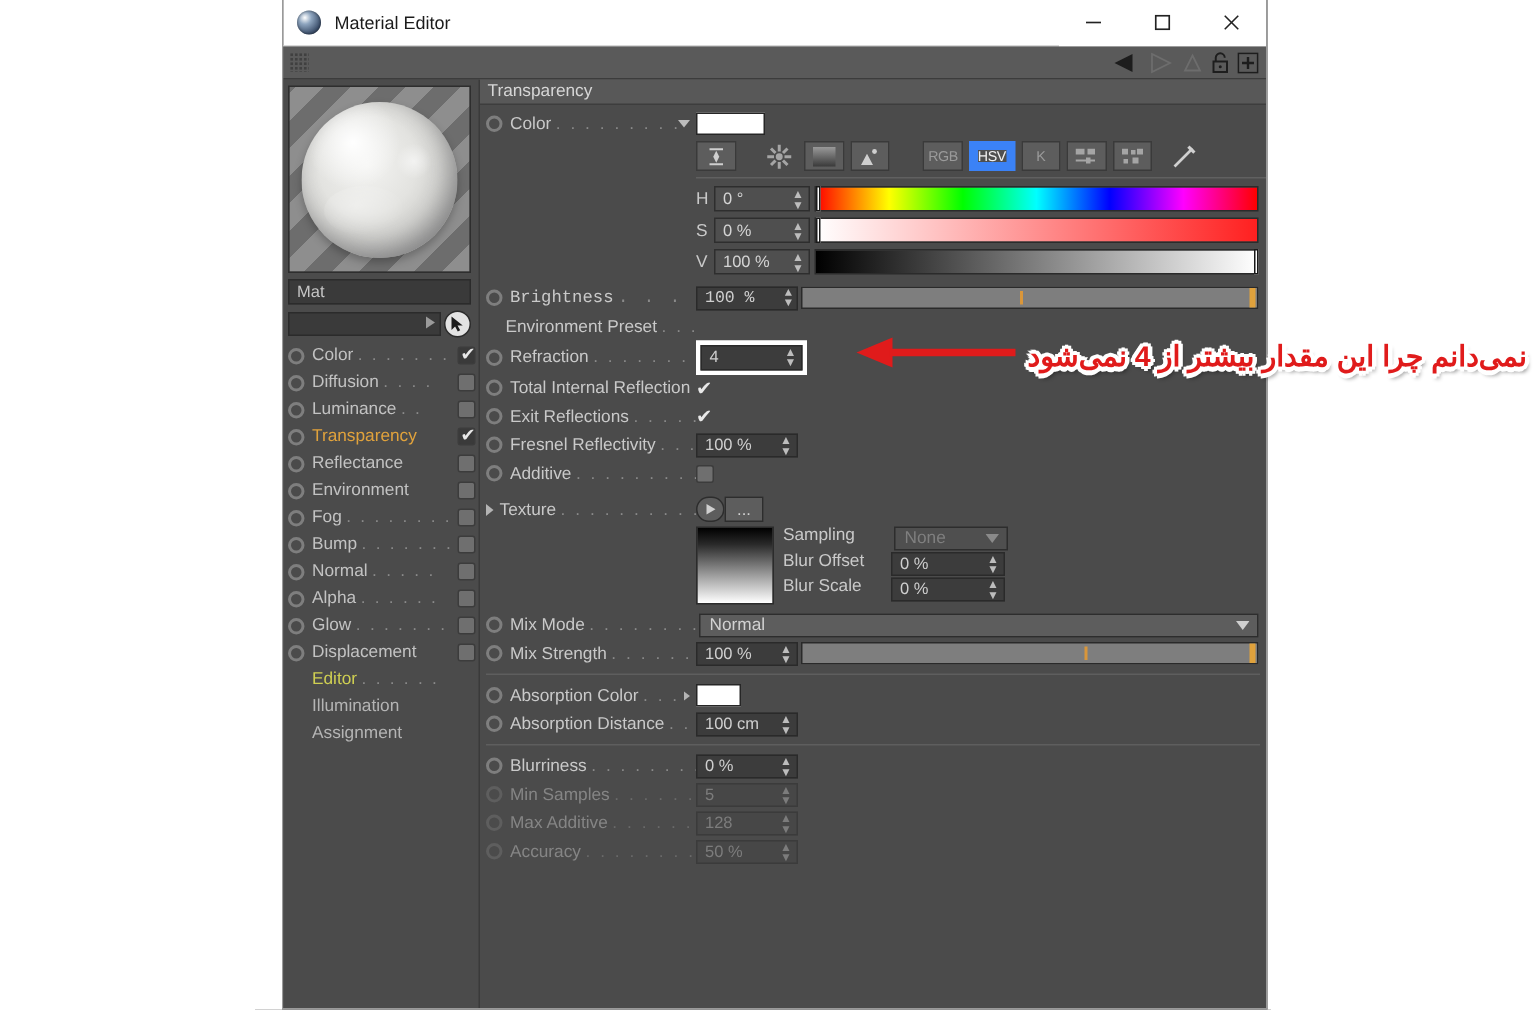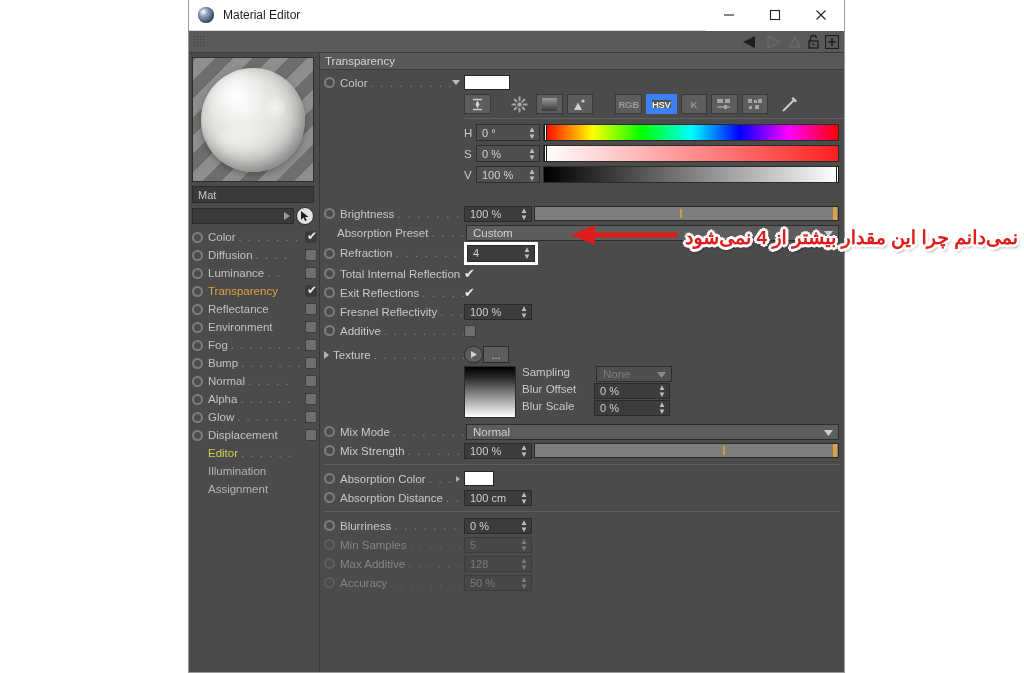--- a/index.html
+++ b/index.html
@@ -199,21 +199,21 @@
     padding-left: 6px; flex: 1; margin-left: 2px;
   }
   .dropdown .dd-arrow { margin-left: auto; margin-right: 5px; }
   .dropdown.dis { background: #4f4f4f; color: #7f7f7f; }
 
   
   .cp-icons { display: flex; align-items: center; padding-left: 144px; height: 24px; gap: 4px; }
   .cpi {
     width: 40px; height: 20px; background: #5d5d5d;
     border: 1px solid #3a3a3a; display: flex; align-items: center; justify-content: center;
-    color: #9a9a9a; font-size: 9.5px; font-weight: bold; letter-spacing: -.3px; text-align: center;
+    color: #9a9a9a; font-size: 9.5px; font-weight: normal; letter-spacing: -.3px; text-align: center;
   }
   .cpi.sel { background: #4f4f4f; border: 6px solid #3b82f6; color: #f0f0f0; }
   .cpi.plain { background: transparent; border: none; }
   .gap10 { width: 12px; }
   .gap18 { width: 22px; }
 
   .hsvline { height: 1px; background: #606060; margin: 2px 0 3px 144px; }
   .hsvrow { display: flex; align-items: center; height: 21px; padding-left: 144px; }
   .hsvlabel { width: 12px; color: #c9c9c9; font-size: 11.5px; flex: 0 0 12px; }
   .hsvfield {
@@ -553,49 +553,41 @@
           <span class="hsvlabel">V</span>
           <div class="hsvfield">
             <span>100 %</span>
             <span class="spin">▲<br>▼</span>
           </div>
           <div class="hsvbar bar-v">
             <span class="cursor" style="right:-1px;"></span>
           </div>
         </div>
 
-        <div class="row" style="margin-top:19px;">
+        <div class="row" style="margin-top:4px;font-family:Liberation Mono, monospace;">
           <div class="lbl-wrap">
             <span class="radio"></span>
             <span class="lbl">Brightness</span>
             <span class="ldots">. . . . . . . . . .</span>
           </div>
           <div class="numfield w68">
             <span>100 %</span>
             <span class="spin">▲<br>▼</span>
           </div>
           <div class="slider" style="margin-right:5px;">
             <span class="tick"></span>
             <span class="knob"></span>
           </div>
         </div>
 
         <div class="row">
           <div class="lbl-wrap">
             <span class="spacer-ind"></span>
-            <span class="lbl">Absorption Preset</span>
+            <span class="lbl">Environment Preset</span>
             <span class="ldots">. . . . . .</span>
-          </div>
-          <div class="dropdown" style="margin-right:5px;">
-            <span>Custom</span>
-            <span class="dd-arrow">
-              <svg width="9" height="6" viewBox="0 0 9 6">
-                  <polygon points="0,0 9,0 4.5,6" fill="#cfcfcf"></polygon>
-                </svg>
-            </span>
           </div>
         </div>
 
         <div class="row" style="height:22px;">
           <div class="lbl-wrap">
             <span class="radio"></span>
             <span class="lbl">Refraction</span>
             <span class="ldots">. . . . . . . . . .</span>
           </div>
           <div class="hl-box">

